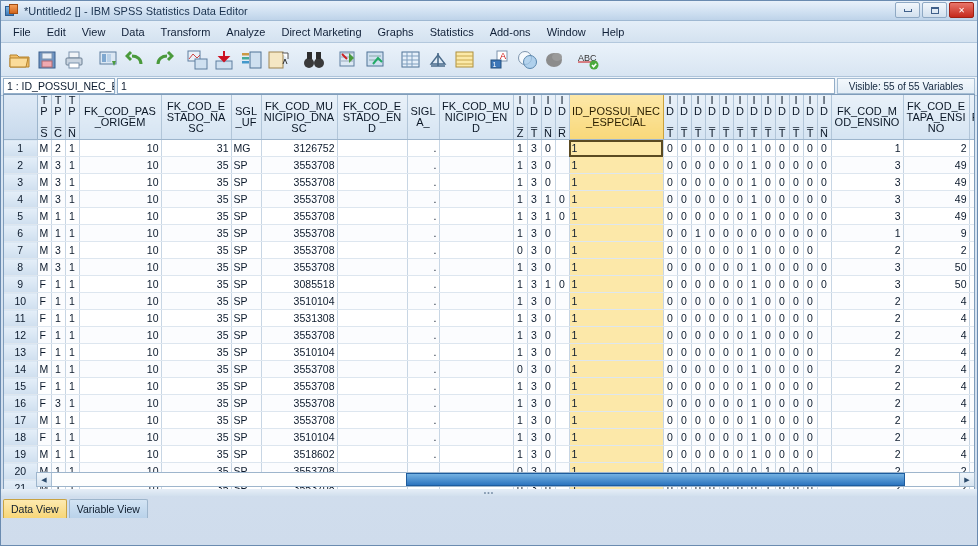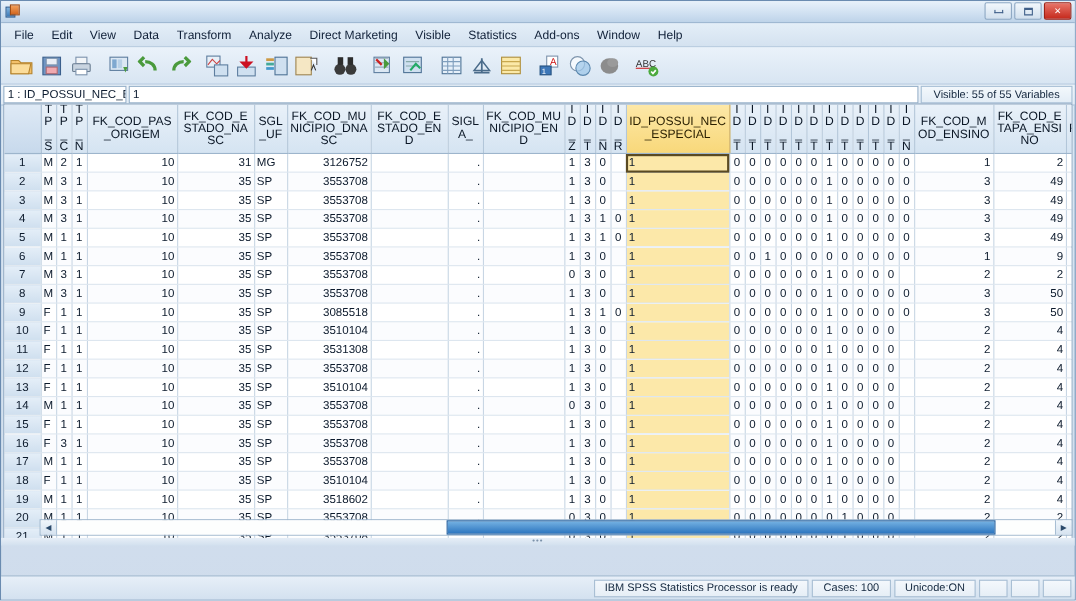--- a/index.html
+++ b/index.html
@@ -286,40 +286,41 @@
 </head>
 <body>
 
 <div id="app">
 
   <div class="titlebar">
     <span class="app-icon">
       <span class="sq1"></span>
         <span class="sq2"></span>
     </span>
+    <span class="title-text">*Untitled2 [] - IBM SPSS Statistics Data Editor</span>
     <div class="wincontrols">
       <div class="wc">
           <span class="minglyph"></span>
         </div>
       <div class="wc">
           <span class="maxglyph"></span>
         </div>
       <div class="wc close">✕</div>
     </div>
   </div>
 
   <div class="menubar">
     <div class="menu-item">File</div>
     <div class="menu-item">Edit</div>
     <div class="menu-item">View</div>
     <div class="menu-item">Data</div>
     <div class="menu-item">Transform</div>
     <div class="menu-item">Analyze</div>
     <div class="menu-item">Direct Marketing</div>
-    <div class="menu-item">Visible</div>
+    <div class="menu-item">Graphs</div>
     <div class="menu-item">Statistics</div>
     <div class="menu-item">Add-ons</div>
     <div class="menu-item">Window</div>
     <div class="menu-item">Help</div>
   </div>
 
   <div class="toolbar">
     <div class="tbtn">
       <svg width="22" height="20" viewBox="0 0 22 20">
           <path d="M1 5h7l2 2h10v10H1z" fill="#f3c06a" stroke="#b5832c"></path>
@@ -1241,24 +1242,19 @@
   <div class="hscroll">
     <div class="hs-arrow">◀</div>
     <div class="hs-track">
       <div class="hs-thumb"></div>
     </div>
     <div class="hs-arrow right">▶</div>
   </div>
 
   <div class="splitgrip">•••</div>
 
-
-  <div class="statusbar">
-    <div class="sb-spacer"></div>
-    <div class="sb-pane" style="min-width:195px">IBM SPSS Statistics Processor is ready</div>
-    <div class="sb-pane" style="min-width:72px">Cases: 100</div>
-    <div class="sb-pane" style="min-width:74px">Unicode:ON</div>
-    <div class="sb-pane sb-blank"></div>
-    <div class="sb-pane sb-blank"></div>
-    <div class="sb-pane sb-blank"></div>
+  <div class="viewtabs">
+    <div class="vtab active">Data View</div>
+    <div class="vtab inactive">Variable View</div>
   </div>
 
+
 </div>
 
 </body></html>

